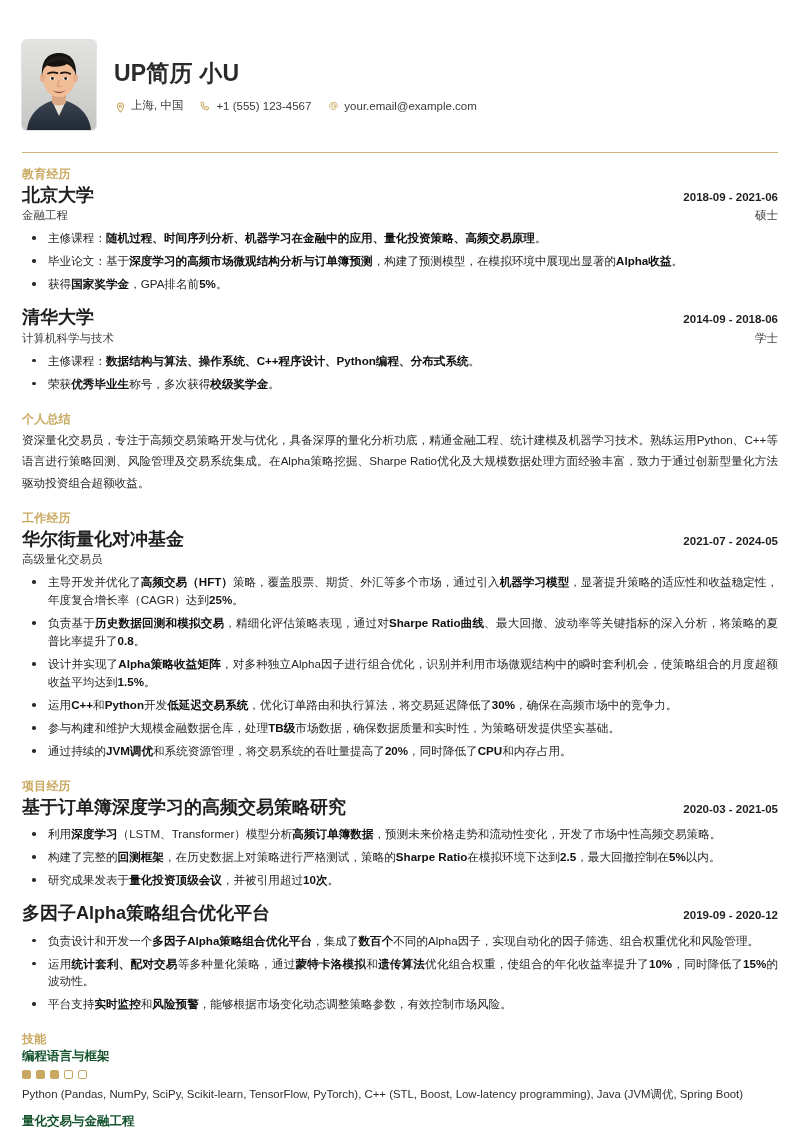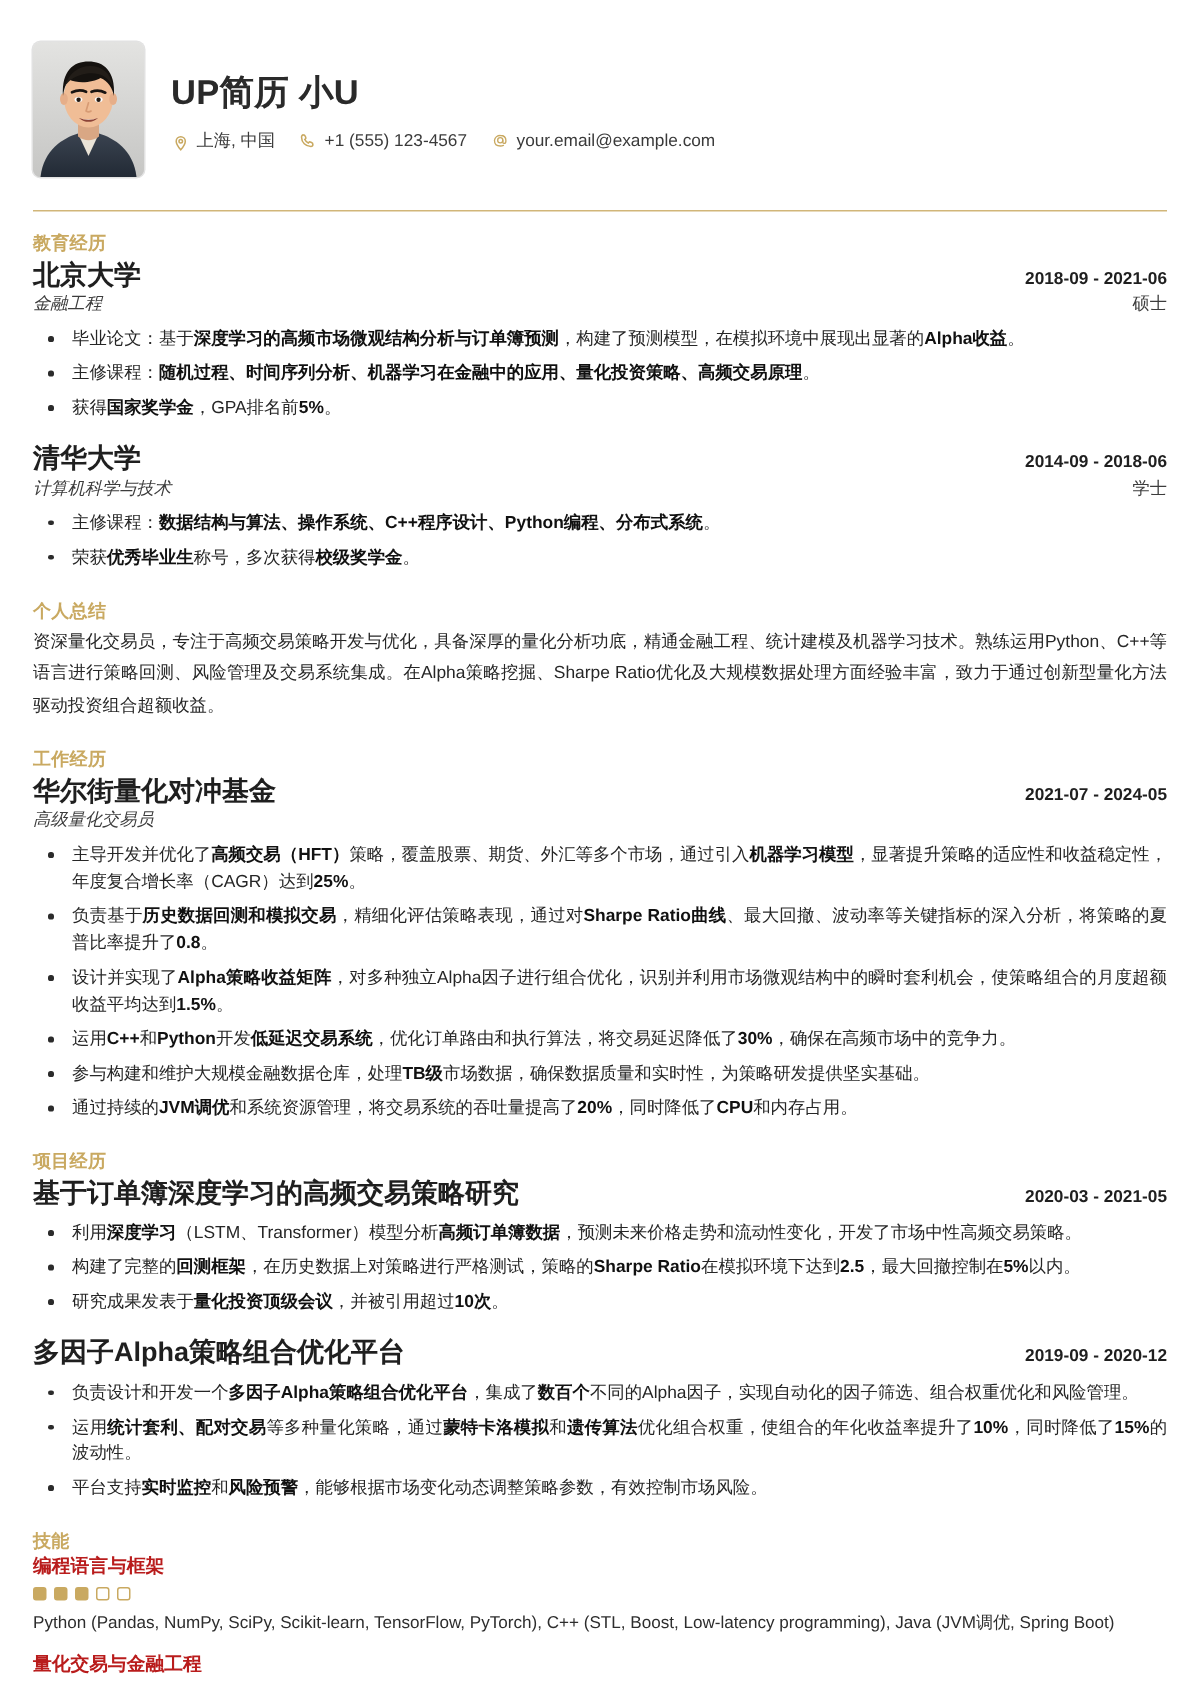--- a/index.html
+++ b/index.html
@@ -17,21 +17,21 @@
     background: #ffffff;
     position: relative;
     overflow: hidden;
     padding: 0 22px;
   }
 
   
   .header {
     display: flex;
     align-items: center;
-    padding: 28px 0 0 0;
+    padding: 40px 0 0 0;
     gap: 18px;
   }
   .photo {
     width: 74px;
     height: 90px;
     border-radius: 5px;
     flex: 0 0 auto;
     overflow: hidden;
     position: relative;
     background: linear-gradient(180deg,#dcdcdc 0%, #cfcfcf 60%, #c4c4c4 100%);
@@ -108,21 +108,20 @@
     font-size: 11.5px;
     font-weight: 700;
     color: #1f1f1f;
     white-space: nowrap;
     line-height: 1.35;
   }
   .entry-sub {
     font-size: 11.5px;
     color: #3c3c3c;
     line-height: 1.4;
-    font-style: italic;
   }
   .entry-meta {
     font-size: 11.5px;
     color: #3c3c3c;
     white-space: nowrap;
     line-height: 1.4;
   }
 
   ul.bullets {
     list-style: none;
@@ -156,21 +155,21 @@
     color: #262626;
     margin: 2px 0 0 0;
     text-align: justify;
   }
 
   
   .skill-block { margin-bottom: 10px; }
   .skill-name {
     font-size: 12.5px;
     font-weight: 700;
-    color: #b91c1c;
+    color: #14532d;
     line-height: 1.4;
     margin-bottom: 4px;
   }
   .dots { display: flex; gap: 5px; margin: 3px 0 7px 0; }
   .dot {
     width: 9px; height: 9px;
     border-radius: 2px;
     border: 1.5px solid #c9a961;
     background: transparent;
   }
@@ -276,22 +275,22 @@
     <div class="entry">
       <div class="entry-row">
         <span class="entry-title">北京大学</span>
         <span class="entry-date">2018-09 - 2021-06</span>
       </div>
       <div class="entry-row">
         <span class="entry-sub">金融工程</span>
         <span class="entry-meta">硕士</span>
       </div>
       <ul class="bullets">
+          <li>主修课程：<b>随机过程、时间序列分析、机器学习在金融中的应用、量化投资策略、高频交易原理</b>。</li>
           <li>毕业论文：基于<b>深度学习的高频市场微观结构分析与订单簿预测</b>，构建了预测模型，在模拟环境中展现出显著的<b>Alpha收益</b>。</li>
-          <li>主修课程：<b>随机过程、时间序列分析、机器学习在金融中的应用、量化投资策略、高频交易原理</b>。</li>
           <li>获得<b>国家奖学金</b>，GPA排名前<b>5%</b>。</li>
         </ul>
     </div>
 
     <div class="entry">
       <div class="entry-row">
         <span class="entry-title">清华大学</span>
         <span class="entry-date">2014-09 - 2018-06</span>
       </div>
       <div class="entry-row">

